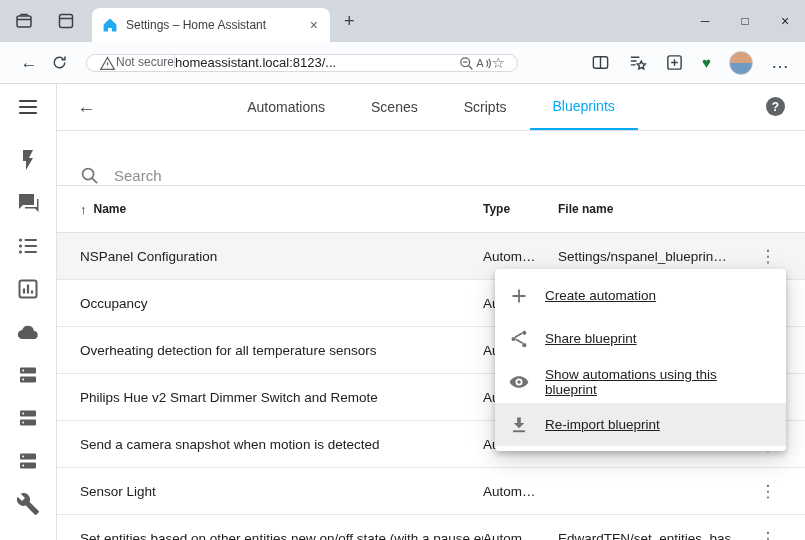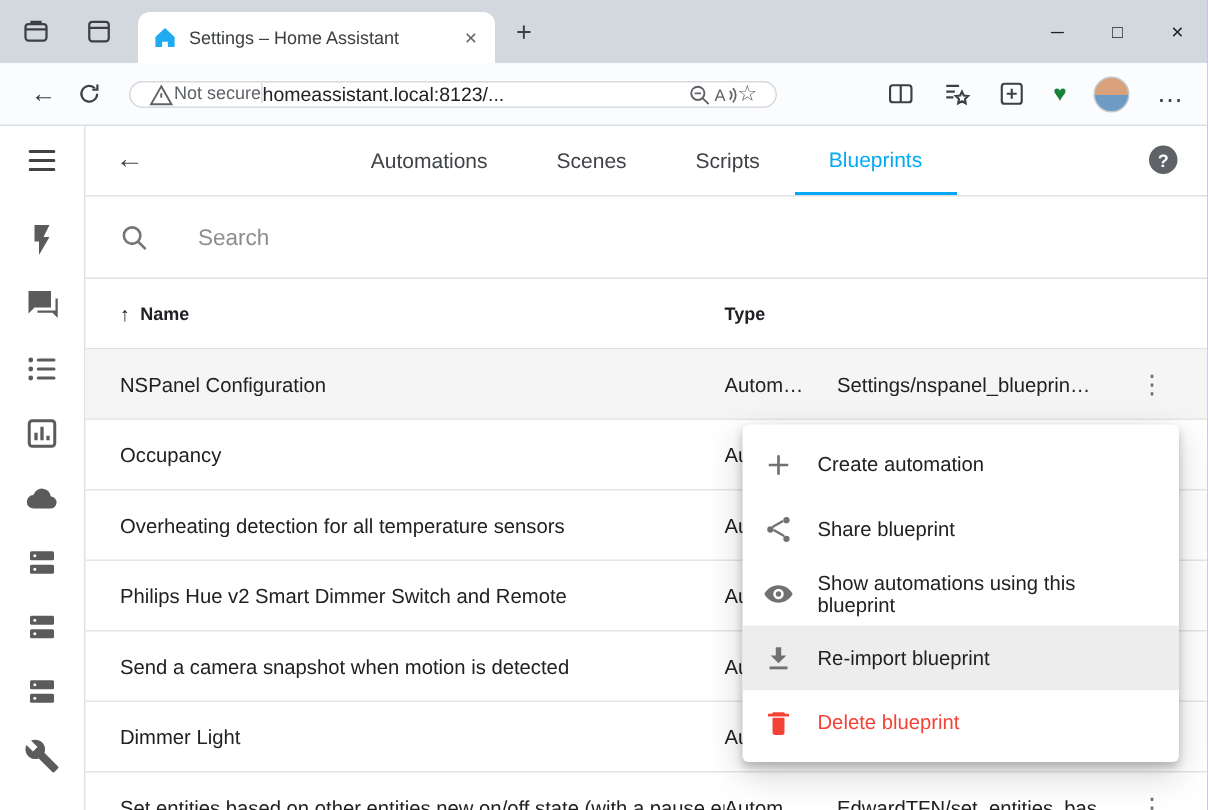--- a/index.html
+++ b/index.html
@@ -50,40 +50,40 @@
   .content{flex:1;position:relative;min-width:0;}
   .hahead{height:46px;border-bottom:1px solid #e1e1e1;display:flex;align-items:center;position:relative;}
   .ha-back{margin-left:20px;font-size:19px;color:#454545;z-index:2;}
   .ha-tabs{position:absolute;left:0;right:0;top:0;bottom:0;display:flex;justify-content:center;}
   .ha-tab{display:flex;align-items:center;padding:0 23px;font-size:14px;color:#3f4246;
           height:100%;box-sizing:border-box;font-weight:400;}
   .ha-tab.active{color:#03a9f4;border-bottom:2px solid #03a9f4;font-weight:500;}
   .help{position:absolute;right:20px;top:13px;width:19px;height:19px;border-radius:50%;background:#5f6368;
         color:#fff;font-size:12px;font-weight:700;display:flex;align-items:center;justify-content:center;}
 
-  .searchrow{height:54px;border-bottom:1px solid #e1e1e1;display:flex;align-items:center;
-             padding-left:23px;gap:31px;}
+  .searchrow{height:54px;border-bottom:1px solid #e1e1e1;display:flex;align-items:flex-end;
+             padding-left:23px;gap:13px;}
   .search-ic{width:19px;height:19px;color:#757575;}
   .searchrow input{border:none;outline:none;font-size:15px;color:#212121;width:320px;
                    font-family:"Liberation Sans",sans-serif;background:transparent;}
   .searchrow input::placeholder{color:#8d8d8d;}
 
   .thead,.row{display:grid;grid-template-columns:403px 75px 1fr 46px;align-items:center;
               padding:0 14px 0 23px;box-sizing:border-box;}
   .thead{height:47px;border-bottom:1px solid #e1e1e1;font-size:12px;font-weight:700;color:#202124;}
   .th-name{display:flex;align-items:center;gap:7px;}
   .sort{font-size:13px;font-weight:400;}
   .row{height:47px;border-bottom:1px solid #e6e6e6;font-size:13.5px;color:#212121;}
   .row.selected{background:#f5f5f5;}
   .cell{white-space:nowrap;overflow:hidden;padding-right:10px;}
   .kebab{text-align:center;font-size:17px;color:#6f6f6f;}
 
   
-  .menu{position:absolute;left:438px;top:199px;width:291px;background:#fff;border-radius:4px;
-        padding:5px 0;box-shadow:0 3px 6px rgba(0,0,0,.22),0 8px 24px rgba(0,0,0,.18);z-index:5;}
+  .menu{position:absolute;left:438px;top:185px;width:291px;background:#fff;border-radius:4px;
+        padding:5px 0;box-shadow:0 3px 6px rgba(0,0,0,.22),0 8px 24px rgba(0,0,0,.18);z-index:5;text-decoration:underline;}
   .mi{height:43px;display:flex;align-items:center;gap:16px;padding:0 14px;font-size:13.5px;color:#202124;}
   .mi.hovered{background:#ededed;}
   .mi.danger{color:#f44336;}
   .mi-ic{width:20px;height:20px;color:#717171;flex:0 0 20px;}
   .mi.danger .mi-ic{color:#f44336;}
 </style>
 </head>
 <body>
 
 <div class="win">
@@ -278,20 +278,21 @@
         </span>
         <input type="text" placeholder="Search" style="">
       </div>
 
       <div class="thead">
         <div class="th-name">
           <span class="sort">↑</span>
           <span>Name</span>
         </div>
         <div>Type</div>
+        <div>File name</div>
         <div></div>
       </div>
 
       <div class="row selected">
         <div class="cell">NSPanel Configuration</div>
         <div class="cell">Autom…</div>
         <div class="cell">Settings/nspanel_blueprin…</div>
         <div class="kebab">⋮</div>
       </div>
       <div class="row">
@@ -312,21 +313,21 @@
         <div class="cell"></div>
         <div class="kebab">⋮</div>
       </div>
       <div class="row">
         <div class="cell">Send a camera snapshot when motion is detected</div>
         <div class="cell">Autom…</div>
         <div class="cell"></div>
         <div class="kebab">⋮</div>
       </div>
       <div class="row">
-        <div class="cell">Dimmer Light</div>
+        <div class="cell">Sensor Light</div>
         <div class="cell">Autom…</div>
         <div class="cell"></div>
         <div class="kebab">⋮</div>
       </div>
       <div class="row">
         <div class="cell">Set entities based on other entities new on/off state (with a pause entity)</div>
         <div class="cell">Autom…</div>
         <div class="cell">EdwardTFN/set_entities_bas…</div>
         <div class="kebab">⋮</div>
       </div>
@@ -361,25 +362,17 @@
         </div>
         <div class="mi hovered">
           <span class="mi-ic">
             <svg viewBox="0 0 20 20" fill="currentColor">
                 <path d="M10 13.2 4.8 8h3.4V2.5h3.6V8h3.4z"></path>
                 <rect x="4" y="15.3" width="12" height="1.9"></rect>
               </svg>
           </span>
           <span>Re-import blueprint</span>
         </div>
-        <div class="mi danger">
-          <span class="mi-ic">
-            <svg viewBox="0 0 20 20" fill="currentColor">
-                <path d="M6 16.5c0 .8.7 1.5 1.5 1.5h5c.8 0 1.5-.7 1.5-1.5V6.5H6zM14.5 3.8l-1-1h-7l-1 1H3v1.8h14V3.8z"></path>
-              </svg>
-          </span>
-          <span>Delete blueprint</span>
-        </div>
       </div>
 
     </div>
   </div>
 </div>
 
 </body></html>

